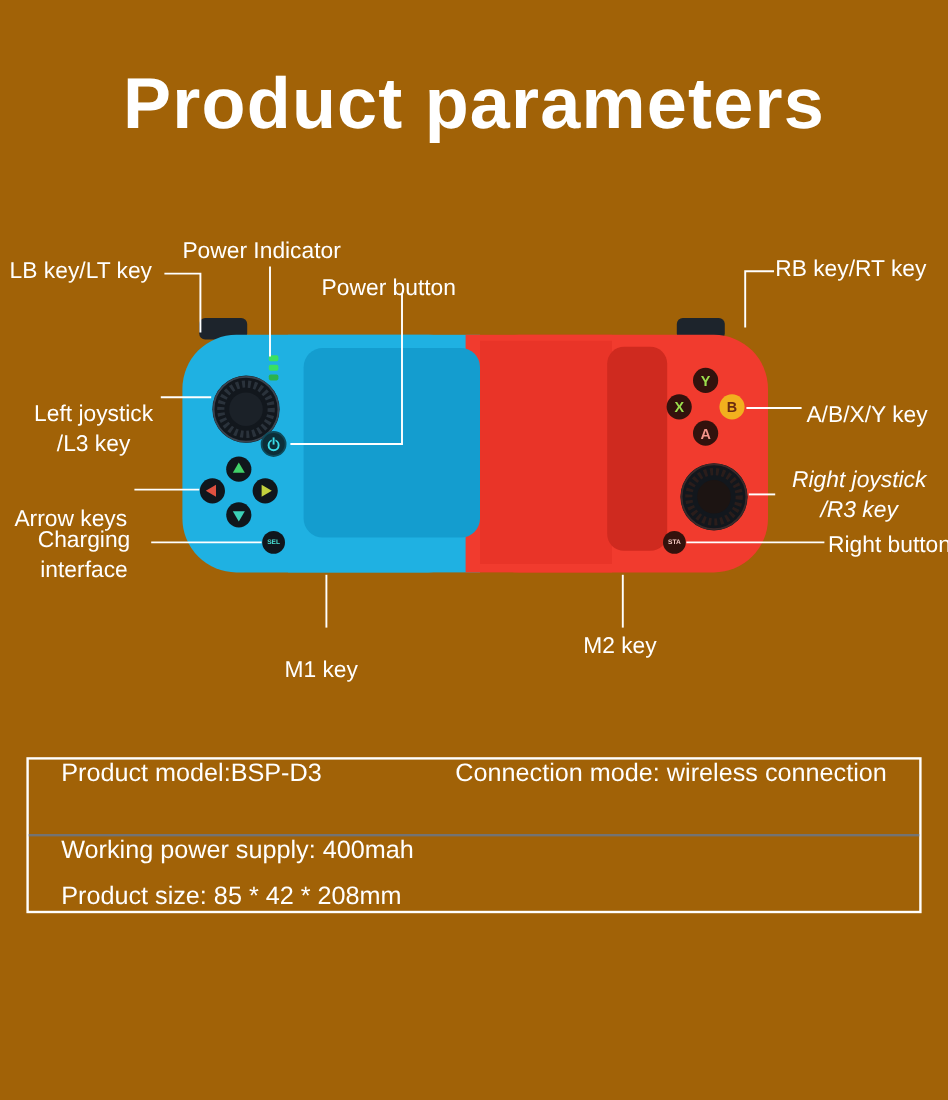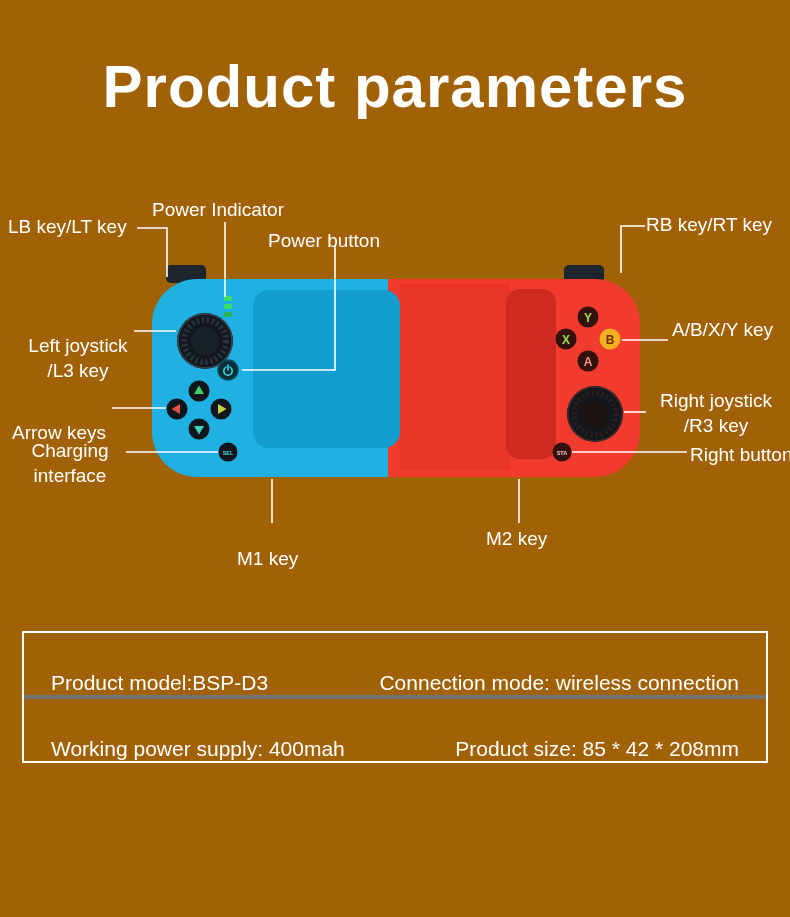--- a/index.html
+++ b/index.html
@@ -25,24 +25,24 @@
   svg .green  { fill:#9ade4d; }
   svg .dark   { fill:#6b2c10; }
   svg .salmon { fill:#f2948a; }
   svg .cyan   { fill:#49e0d4; }
   svg .light  { fill:#f5c9c2; }
   .spec-table {
     position:absolute; left:22px; top:631px; width:742px;
     border:2px solid #ffffff;
   }
   .spec-row {
-    display:flex; justify-content:space-between; align-items:flex-end;
+    display:flex; justify-content:space-between; align-items:flex-start;
     height:62px; padding:0 27px; font-size:21px;
   }
-  .spec-row + .spec-row { border-top:4px solid #737373; }
+  .spec-row + .spec-row { border-top:2px solid #737373;flex-direction:column; }
 </style>
 </head>
 <body>
 
 <div class="canvas">
 
   <h1 class="title">Product parameters</h1>
 
   <svg class="art" width="790" height="917" viewBox="0 0 790 917">
 
@@ -145,25 +145,25 @@
 
   <div class="lbl" style="left:268px; top:228px;">Power button</div>
 
   <div class="lbl" style="left:646px; top:212px;">RB key/RT key</div>
 
   <div class="lbl center" style="left:16px; top:307px; width:124px;margin-top:26px;">
     <span>Left joystick</span><br>
     <span>/L3 key</span>
   </div>
 
-  <div class="lbl" style="left:672px; top:317px;">A/B/X/Y key</div>
+  <div class="lbl" style="left:672px; top:334px;">A/B/X/Y key</div>
 
   <div class="lbl" style="left:12px; top:420px;">Arrow keys</div>
 
-  <div class="lbl center" style="left:648px; top:388px; width:136px;">
+  <div class="lbl center" style="left:648px; top:388px; width:136px;font-style:italic;">
     <span>Right joystick</span><br>
     <span>/R3 key</span>
   </div>
 
   <div class="lbl center" style="left:17px; top:438px; width:106px;">
     <span>Charging</span><br>
     <span>interface</span>
   </div>
 
   <div class="lbl" style="left:690px; top:442px;">Right button</div>

